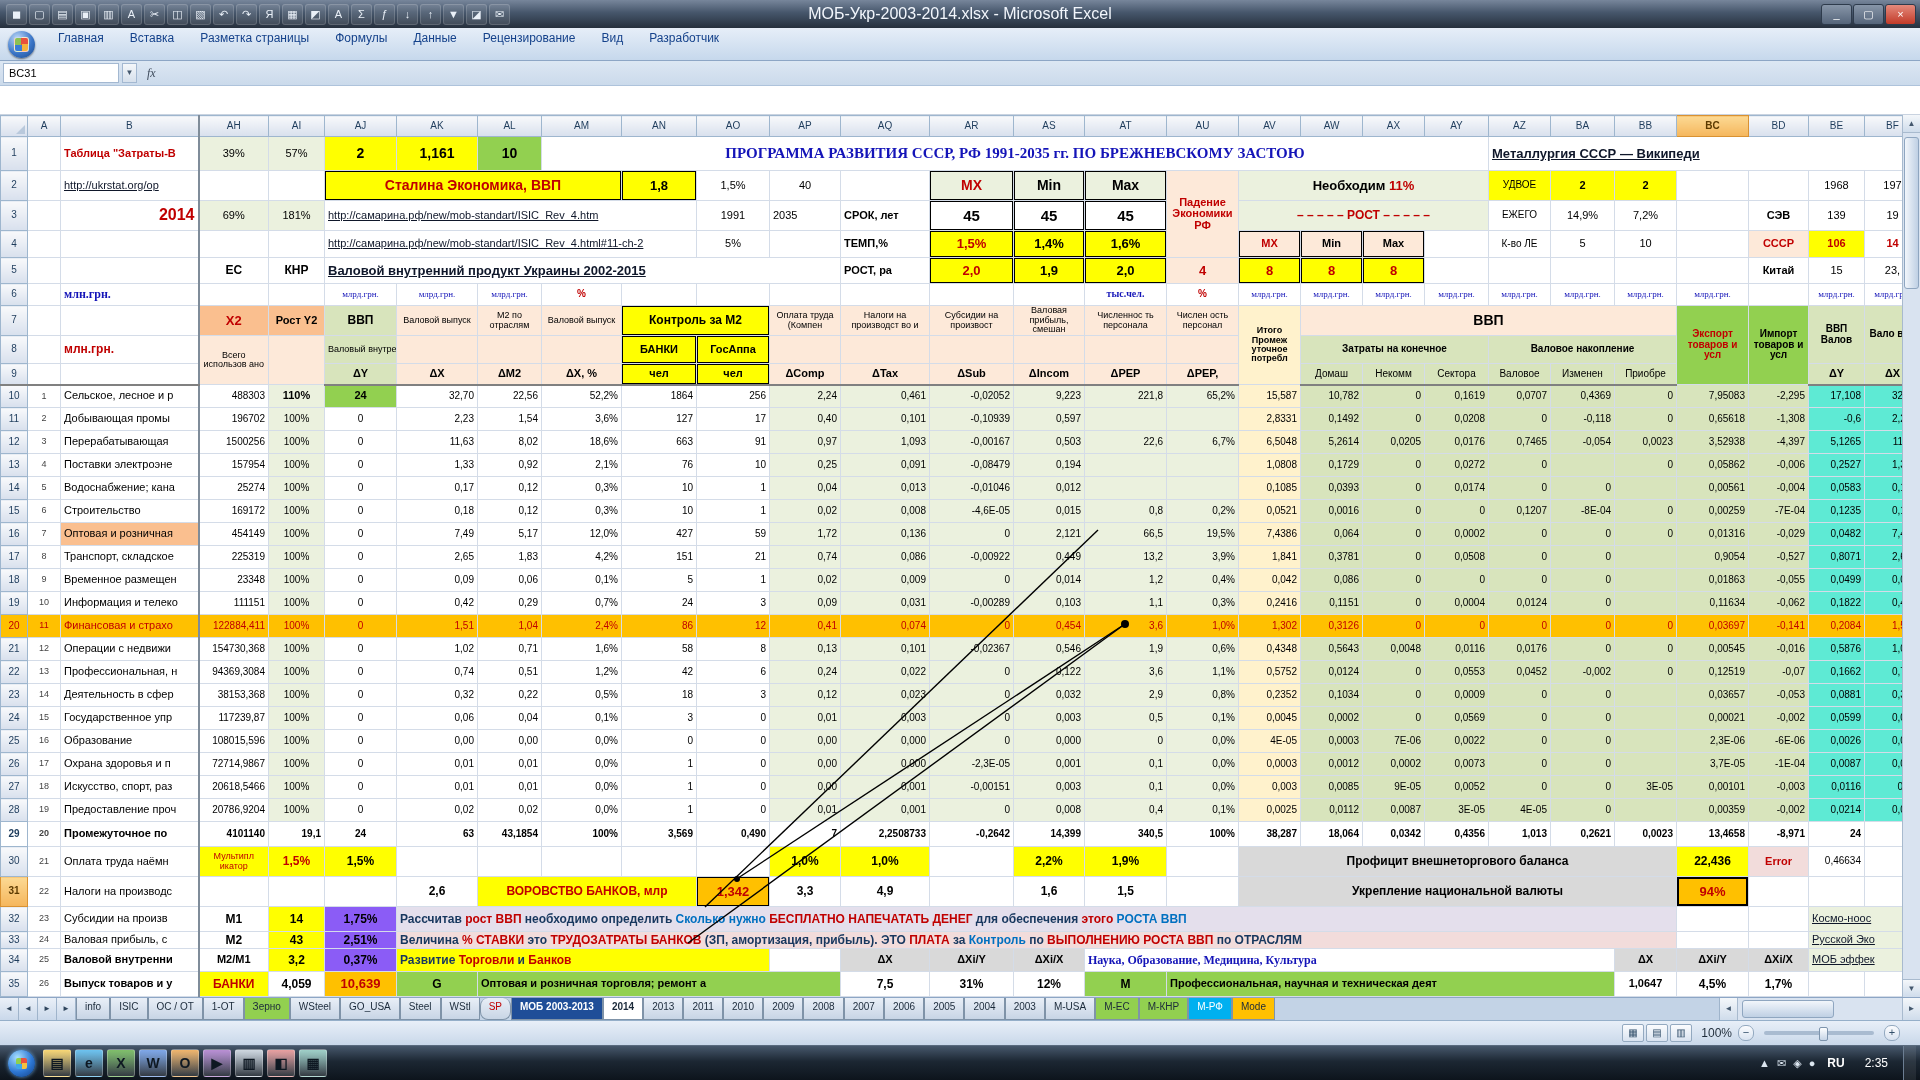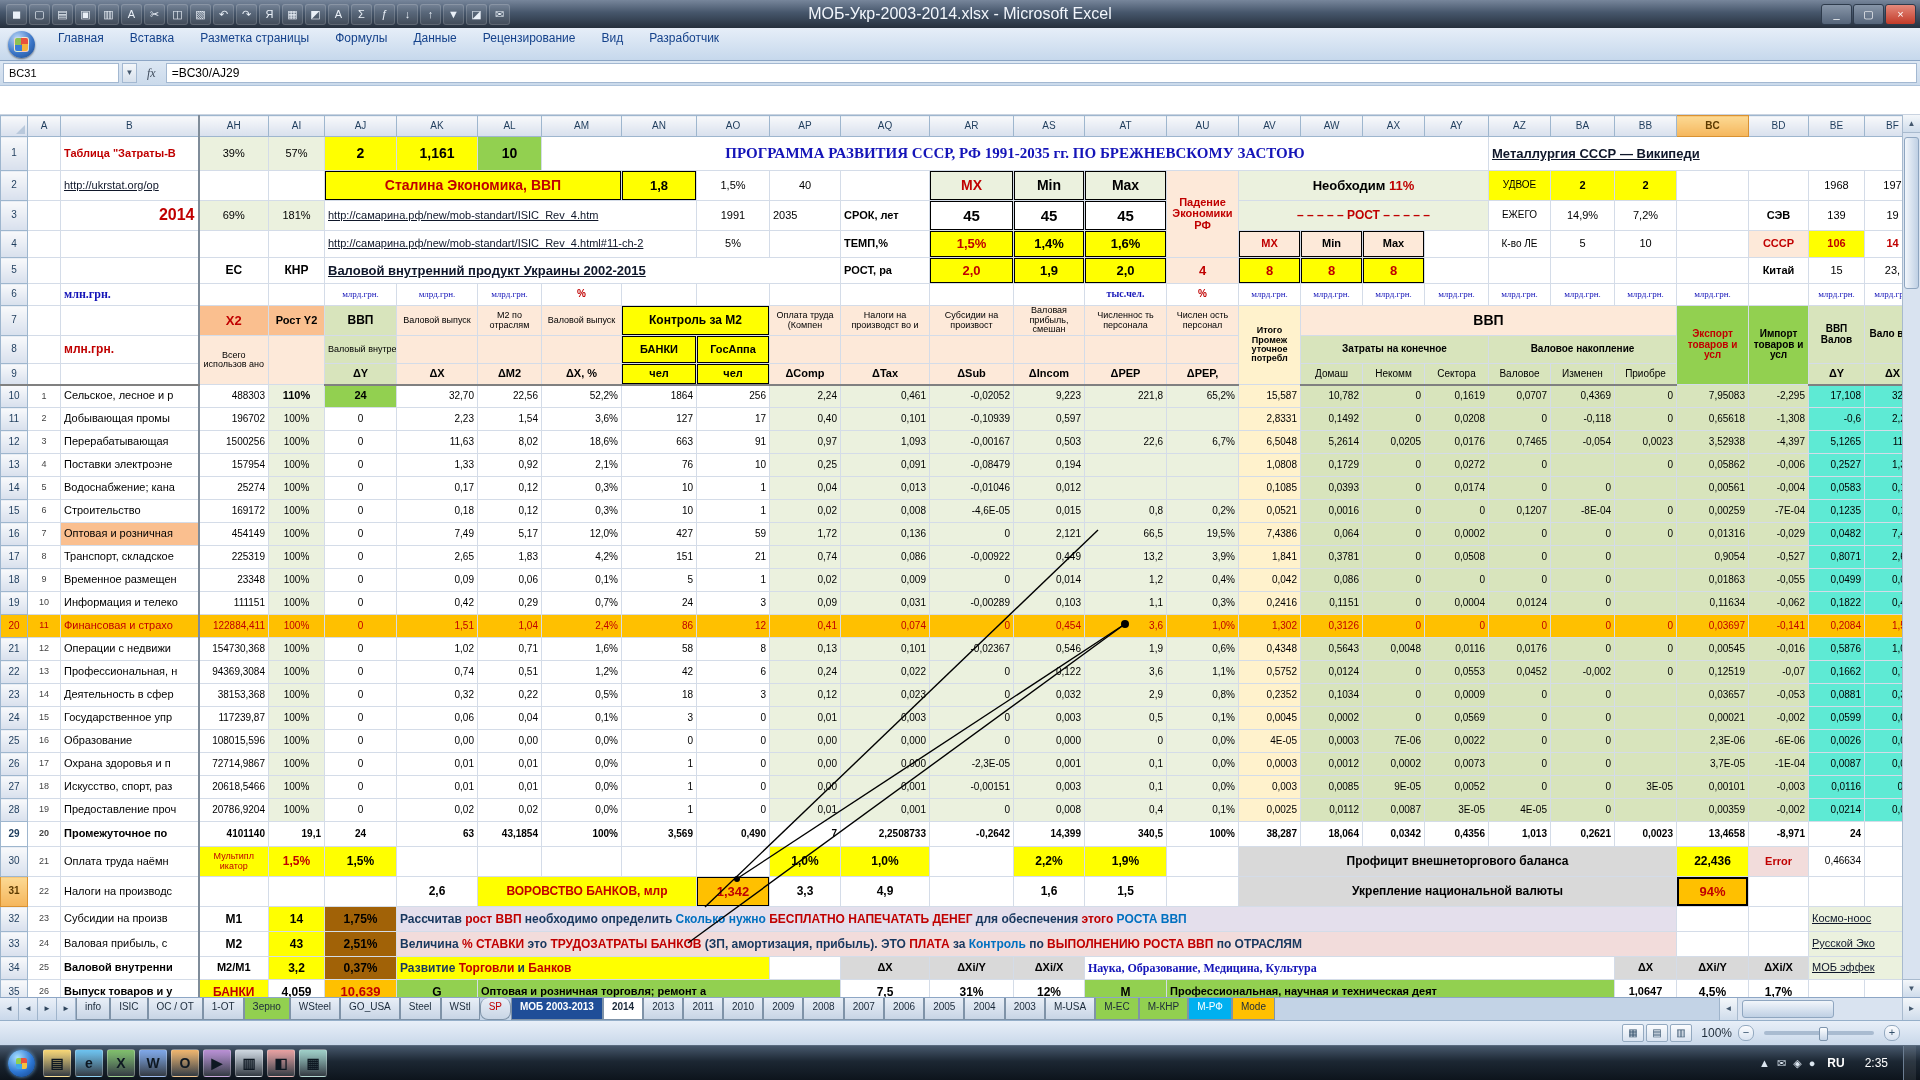--- a/index.html
+++ b/index.html
@@ -58,21 +58,21 @@
 
   
   tr.r20 td{background:#FFC000;color:#C00000;}
   tr.r29 td{background:#fff;font-weight:700;}
 
   
   td.bgY{background:#FFFF00;} td.bgG{background:#92D050;} td.bgLG{background:#D8E4BC;}
   td.bgPG{background:#EBF1DE;} td.bgO{background:#FFC000;} td.bgT{background:#FABF8F;}
   td.bgTan{background:#FDE9D9;} td.bgP{background:#5eead4;} td.bgGrey{background:#D9D9D9;}
   td.bgCream{background:#FFF2CC;} td.bgPk{background:#F2DCDB;} td.bgLav{background:#E4DFEC;}
-  td.bgBlu{background:#a16207;} td.bgW{background:#fff;} td.cBlk{color:#000;}
+  td.bgBlu{background:#8b5cf6;} td.bgW{background:#fff;} td.cBlk{color:#000;}
 
   .b{font-weight:700;} .red{color:#C00000;} .ink{color:#1414B8;font-family:Liberation Serif, serif;}
   .link{color:#0f172a;text-decoration:underline;}
   .c{text-align:center;} .r{text-align:right;} .l{text-align:left;}
   .tiny{font-size:9px;color:#444;}
   .wrap{white-space:normal;}
   .f9{font-size:9px;} .f10{font-size:10px;} .f11{font-size:11px;} .f12{font-size:12px;}
   .f13{font-size:13px;} .f14{font-size:14px;} .f15{font-size:15px;} .f16{font-size:16px;}
   .bx{box-shadow:inset 0 0 0 1px #000;}
   td.sel{box-shadow:inset 0 0 0 2px #000;}
@@ -190,21 +190,20 @@
         <div class="rtab">Рецензирование</div>
         <div class="rtab">Вид</div>
         <div class="rtab">Разработчик</div>
       </div>
   </div>
 
   <div class="fbar">
     <div class="namebox">BC31</div>
     <div class="nbdrop">▼</div>
     <div class="fx">fx</div>
-    <div class="fml">=BC30/AJ29</div>
   </div>
   <div class="fbext"></div>
 
   <div class="gridwrap">
     <table id="grid">
         <colgroup>
           <col style="width: 27px;">
           <col style="width: 33px;">
           <col style="width: 138px;">
           <col style="width: 70px;">
@@ -1124,21 +1123,21 @@
             <td class="tiny c">23</td>
             <td class="l f11 fz">Субсидии на произв</td>
             <td class="c b f12">М1</td>
             <td class="c b bgY f12">14</td>
             <td class="c b bgBlu f12">1,75%</td>
             <td class="l b bgLav f12" colspan="18"><span style="color: rgb(23, 55, 94);">Рассчитав </span><span style="color: rgb(192, 0, 0);">рост ВВП</span><span style="color: rgb(23, 55, 94);"> необходимо определить </span><span style="color: rgb(0, 112, 192);">Сколько нужно </span><span style="color: rgb(192, 0, 0);">БЕСПЛАТНО НАПЕЧАТАТЬ ДЕНЕГ</span><span style="color: rgb(23, 55, 94);"> для обеспечения </span><span style="color: rgb(192, 0, 0);">этого</span><span style="color: rgb(0, 112, 192);"> РОСТА ВВП</span></td>
             <td class=""></td>
             <td class=""></td>
             <td class="link l bgPG f11" colspan="2">Космо-ноос</td>
           </tr>
-          <tr style="height: 25px;">
+          <tr style="height: 17px;">
             <td class="rh">33</td>
             <td class="tiny c">24</td>
             <td class="l f11 fz">Валовая прибыль, с</td>
             <td class="c b f12">М2</td>
             <td class="c b bgY f12">43</td>
             <td class="c b bgBlu f12">2,51%</td>
             <td class="l b bgPk f12" colspan="18"><span style="color: rgb(23, 55, 94);">Величина </span><span style="color: rgb(192, 0, 0);">% СТАВКИ</span><span style="color: rgb(23, 55, 94);"> это </span><span style="color: rgb(192, 0, 0);">ТРУДОЗАТРАТЫ БАНКОВ</span><span style="color: rgb(23, 55, 94);"> (ЗП, амортизация, прибыль). ЭТО </span><span style="color: rgb(192, 0, 0);">ПЛАТА</span><span style="color: rgb(23, 55, 94);"> за </span><span style="color: rgb(0, 112, 192);">Контроль</span><span style="color: rgb(23, 55, 94);"> по </span><span style="color: rgb(192, 0, 0);">ВЫПОЛНЕНИЮ РОСТА ВВП</span><span style="color: rgb(23, 55, 94);"> по ОТРАСЛЯМ</span></td>
             <td class=""></td>
             <td class=""></td>
             <td class="link l bgPG f11" colspan="2">Русской Эко</td>

